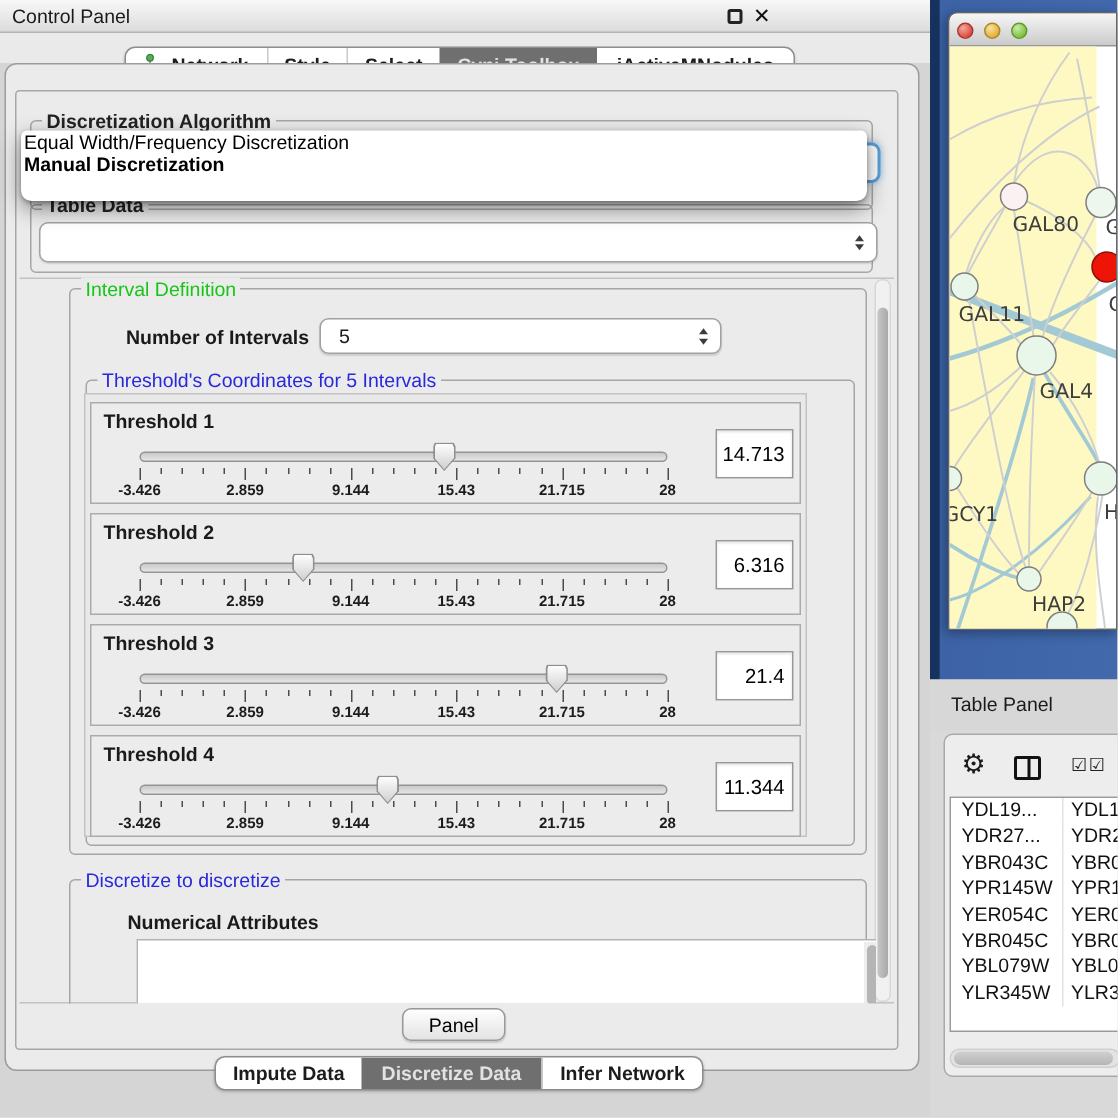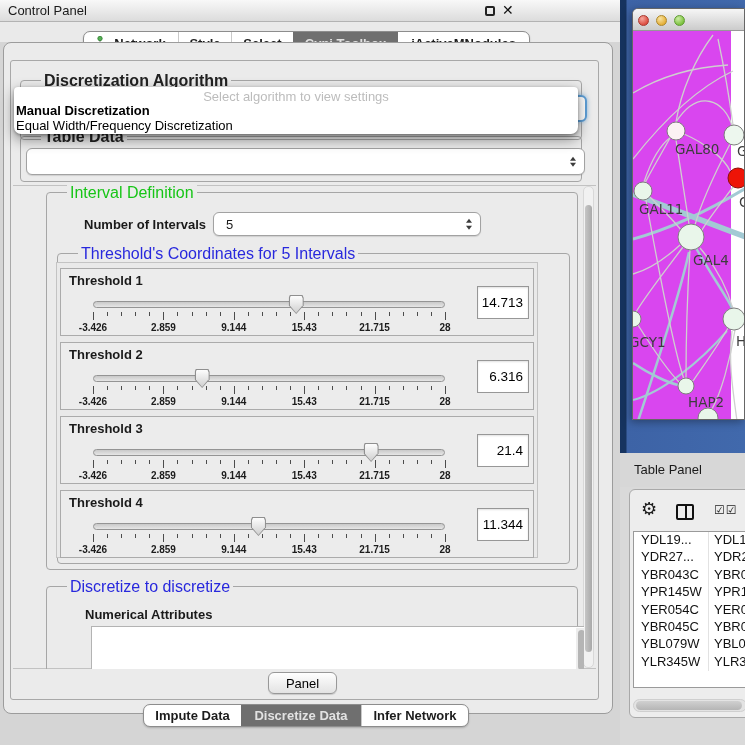--- a/index.html
+++ b/index.html
@@ -16,21 +16,21 @@
 .segbar{display:flex;border:1px solid #8d8d8d;border-radius:7px;background:#fff;overflow:hidden;box-shadow:0 1px 2px rgba(0,0,0,.2)}
 .seg{display:flex;align-items:center;justify-content:center;gap:5px;font-weight:bold;font-size:13px;color:#1c1c1c;height:100%;cursor:default}
 .seg.sel{background:#6f6f6f;color:#e2e2e2}
 .seg.divl{border-left:1px solid #c9c9c9}
 #toptabs{left:83px;top:31px;height:24px}
 #bottabs{left:143px;top:704px;height:23px}
 
 #outerpanel{left:3px;top:42px;width:610px;height:672px;border:1px solid #9c9c9c;border-radius:8px;background:#ebebeb}
 #innerpanel{left:10px;top:60px;width:589px;height:640px;border:1px solid #a8a8a8;border-radius:3px;background:#ebebeb}
 .group{position:absolute;border:1px solid #a6a6a6;border-radius:4px}
-.glabel{position:absolute;top:-8px;left:20px;background:#ebebeb;padding:0 3px;font-size:16px;line-height:15px;white-space:nowrap}
+.glabel{position:absolute;top:-8px;left:7px;background:#ebebeb;padding:0 3px;font-size:13px;line-height:15px;white-space:nowrap}
 .glabel.bold{font-weight:bold;color:#222}
 .glabel.green{color:#17c517}
 .glabel.blue{color:#2828dd}
 
 .combo{position:absolute;background:#fff;border:1px solid #a2a2a2;border-radius:6px;box-shadow:0 1px 1px rgba(0,0,0,.12)}
 .combo .cv{position:absolute;left:12px;top:50%;transform:translateY(-50%);white-space:nowrap}
 .arrows{position:absolute;right:8px;top:50%;transform:translateY(-50%)}
 .arrows i{display:block;width:0;height:0;border-left:3.5px solid transparent;border-right:3.5px solid transparent}
 .arrows .up{border-bottom:4.5px solid #3c3c3c;margin-bottom:2.5px}
 .arrows .dn{border-top:4.5px solid #3c3c3c}
@@ -78,21 +78,21 @@
 
 #applybtn{position:absolute;left:268px;top:672px;width:69px;height:22px;border:1px solid #989898;border-radius:6px;background:linear-gradient(#fefefe,#e3e3e3);font-family:inherit;font-size:13px;box-shadow:0 1px 1px rgba(0,0,0,.15)}
 
 #bluezone{left:620px;top:0;width:125px;height:453px;background:linear-gradient(90deg,#16335f 0,#16335f 6px,#3d63a6 7px,#4169ac 100%)}
 #macwin{left:632px;top:8px;width:113px;height:412px;border:1px solid #666;border-radius:6px 0 0 0;overflow:hidden;box-shadow:-2px 2px 8px rgba(0,0,0,.35);background:#fff}
 #mactb{position:absolute;left:0;top:0;width:100%;height:22px;background:linear-gradient(#f6f6f6,#cbcbcb);border-bottom:1px solid #979797}
 .light{position:absolute;top:5.5px;width:11px;height:11px;border-radius:50%}
 #lt-red{left:5px;background:radial-gradient(circle at 35% 30%,#f5a79d,#dd4f43 70%);border:1px solid #a8382f}
 #lt-yel{left:23px;background:radial-gradient(circle at 35% 30%,#f8e3a1,#e5b03a 70%);border:1px solid #ad8729}
 #lt-grn{left:41px;background:radial-gradient(circle at 35% 30%,#cdeca6,#7dc340 70%);border:1px solid #5f9a33}
-#netcanvas{position:absolute;left:0;top:22px;width:98px;height:390px;background:#d946ef}
+#netcanvas{position:absolute;left:0;top:22px;width:98px;height:390px;background:#fef9c3}
 #netsvg text{font-family:"DejaVu Sans","Liberation Sans",sans-serif;font-size:13.5px;fill:#3d3d3d}
 #netsvg .eg{fill:none;stroke:#cfcfcf;stroke-width:1.3}
 #netsvg .et{fill:none;stroke:#a3cad4}
 
 #tpbar{left:620px;top:453px;width:125px;height:41px;background:#d7d7d7;border-bottom:1px solid #c0c0c0}
 #tpbar .t{position:absolute;left:14px;top:0;line-height:34px}
 #tpbg{left:620px;top:487px;width:125px;height:258px;background:#d9d9d9}
 #tpbox{left:629px;top:489px;width:122px;height:229px;background:#ededed;border:1px solid #a9a9a9;border-radius:6px}
 #gear{position:absolute;left:11px;top:10px;font-size:18px;color:#1b1b1b;line-height:18px}
 #colic{position:absolute;left:46px;top:14px;width:18px;height:16px;border:2px solid #111;border-radius:2px}
@@ -153,24 +153,23 @@
 <div class="group" id="algogroup">
   <span class="glabel bold">Discretization Algorithm</span>
 </div>
 <div class="combo" id="algocombo">
   <span class="arrows">
       <i class="up"></i>
       <i class="dn"></i>
     </span>
 </div>
 <div class="abs" id="popup">
-  <div class="hint">Select algorithm to view settings</div>
   <div id="popupitems">
+      <div class="pitem">Equal Width/Frequency Discretization</div>
       <div class="pitem b">Manual Discretization</div>
-      <div class="pitem">Equal Width/Frequency Discretization</div>
     </div>
 </div>
 
 <div class="group" id="tdgroup">
   <span class="glabel bold">Table Data</span>
 </div>
 <div class="combo" id="tdcombo">
   <span class="arrows">
       <i class="up"></i>
       <i class="dn"></i>

